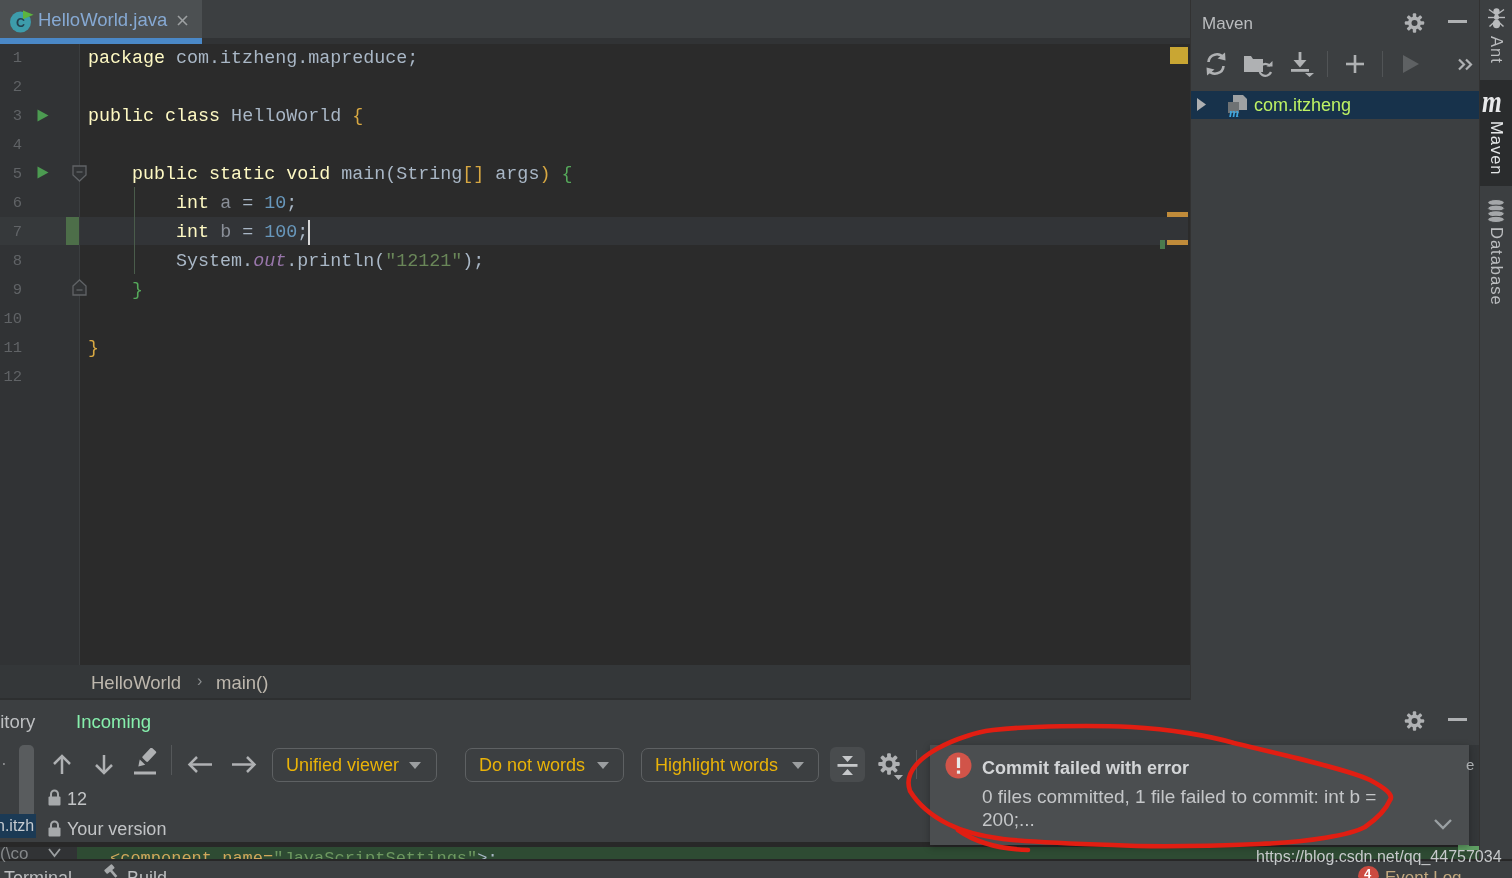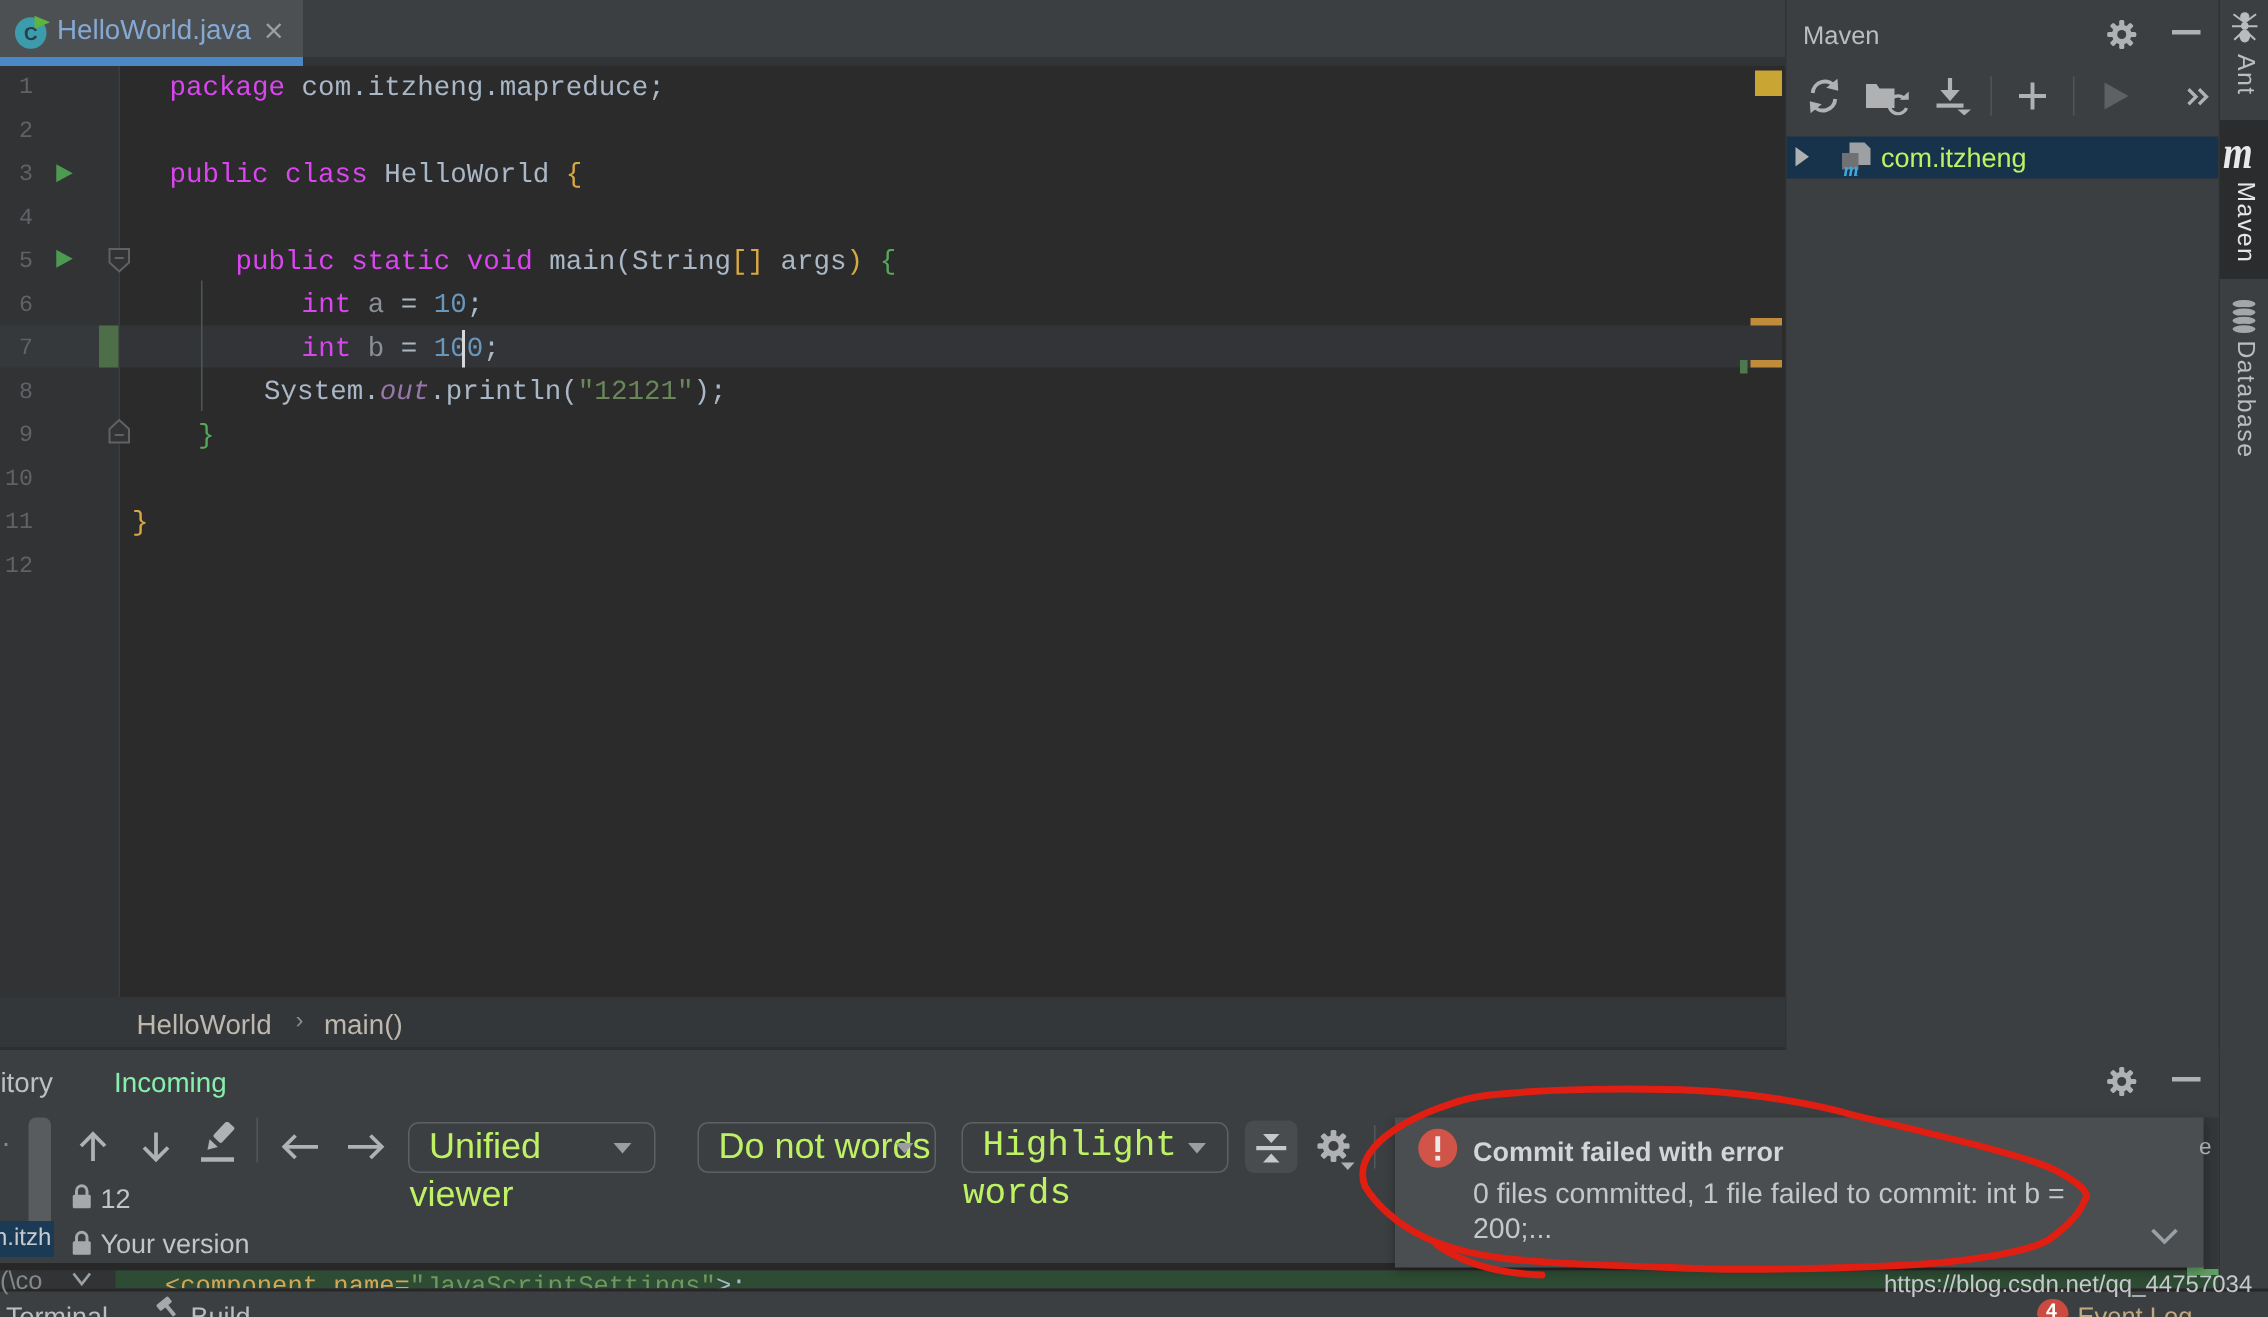--- a/index.html
+++ b/index.html
@@ -2,28 +2,28 @@
 <html><head>
 <meta charset="utf-8">
 <style>
   html,body{margin:0;padding:0;}
   body{width:1512px;height:878px;overflow:hidden;background:#3c3f41;font-family:"Liberation Sans",sans-serif;position:relative;}
   .abs{position:absolute;}
   .mono{font-family:"Liberation Mono",monospace;}
   #stage{position:absolute;left:0;top:0;width:1512px;height:878px;overflow:hidden;}
   .ln{position:absolute;width:22px;text-align:right;color:#606366;font-family:"Liberation Mono",monospace;font-size:15.5px;line-height:29px;left:0;}
   .cl{position:absolute;left:88px;font-family:"Liberation Mono",monospace;font-size:18.35px;line-height:29px;white-space:pre;color:#a9b7c6;}
-  .kw{color:#d946ef;margin-left:25px;}
+  .kw{color:#fef9c3;}
   .num{color:#6897bb;}
   .str{color:#6a8759;}
   .fld{color:#9876aa;font-style:italic;}
   .gray{color:#8a8f98;}
   .gold{color:#d8a842;}
   .grn{color:#55a85a;}
-  .combo{position:absolute;height:32px;border:1px solid #5e6163;border-radius:7px;color:#bef264;font-size:24px;line-height:32px;}
+  .combo{position:absolute;height:32px;border:1px solid #5e6163;border-radius:7px;color:#eab308;font-size:18px;line-height:32px;}
   .combo .arr{position:absolute;width:0;height:0;border-left:6px solid transparent;border-right:6px solid transparent;border-top:7px solid #9b9ea0;top:13px;}
   .vtext{writing-mode:vertical-rl;text-orientation:mixed;letter-spacing:1px;font-size:16.5px !important;}
 </style>
 </head>
 <body>
 <div id="stage">
 
 <div class="abs" id="editor" style="left:0;top:0;width:1190px;height:665px;background:#2b2b2b;overflow:hidden;">
 
   <div class="abs" style="left:0;top:0;width:80px;height:665px;background:#313335;"></div>
@@ -231,21 +231,21 @@
 <svg class="abs" style="left:187px;top:755px;" width="26" height="19" viewBox="0 0 26 19">
   <line x1="2.5" y1="9.5" x2="25" y2="9.5" stroke="#afb1b3" stroke-width="2.5"></line>
   <polyline points="10,2 2.5,9.5 10,17" fill="none" stroke="#afb1b3" stroke-width="2.5"></polyline>
 </svg>
 <svg class="abs" style="left:231px;top:755px;" width="26" height="19" viewBox="0 0 26 19">
   <line x1="1" y1="9.5" x2="23.5" y2="9.5" stroke="#afb1b3" stroke-width="2.5"></line>
   <polyline points="16,2 23.5,9.5 16,17" fill="none" stroke="#afb1b3" stroke-width="2.5"></polyline>
 </svg>
 <div class="combo" style="left:272px;top:748px;width:163px;"><span style="margin-left:13px;">Unified viewer</span><span class="arr" style="left:136px;"></span></div>
 <div class="combo" style="left:465px;top:748px;width:157px;"><span style="margin-left:13px;">Do not words</span><span class="arr" style="left:131px;"></span></div>
-<div class="combo" style="left:641px;top:748px;width:176px;font-family:Liberation Mono, monospace;"><span style="margin-left:13px;">Highlight words</span><span class="arr" style="left:150px;"></span></div>
+<div class="combo" style="left:641px;top:748px;width:176px;"><span style="margin-left:13px;">Highlight words</span><span class="arr" style="left:150px;"></span></div>
 
 <div class="abs" style="left:830px;top:747px;width:35px;height:35px;background:#494c4e;border-radius:6px;"></div>
 <svg class="abs" style="left:836px;top:751px;" width="23" height="27" viewBox="0 0 23 27">
   <polygon points="6,5 17,5 11.5,11" fill="#c6c8ca"></polygon>
   <rect x="1.5" y="13" width="20" height="2.8" fill="#c6c8ca"></rect>
   <polygon points="6,24 17,24 11.5,18" fill="#c6c8ca"></polygon>
 </svg>
 <svg class="abs" style="left:878px;top:753px;" width="26" height="28" viewBox="0 0 26 28">
   <circle cx="11" cy="11" r="7.2" fill="#afb1b3"></circle>
   <rect x="9.1" y="0.2999999999999998" width="3.8" height="5.5" rx="1" fill="#afb1b3" transform="rotate(0.0 11 11)"></rect>

